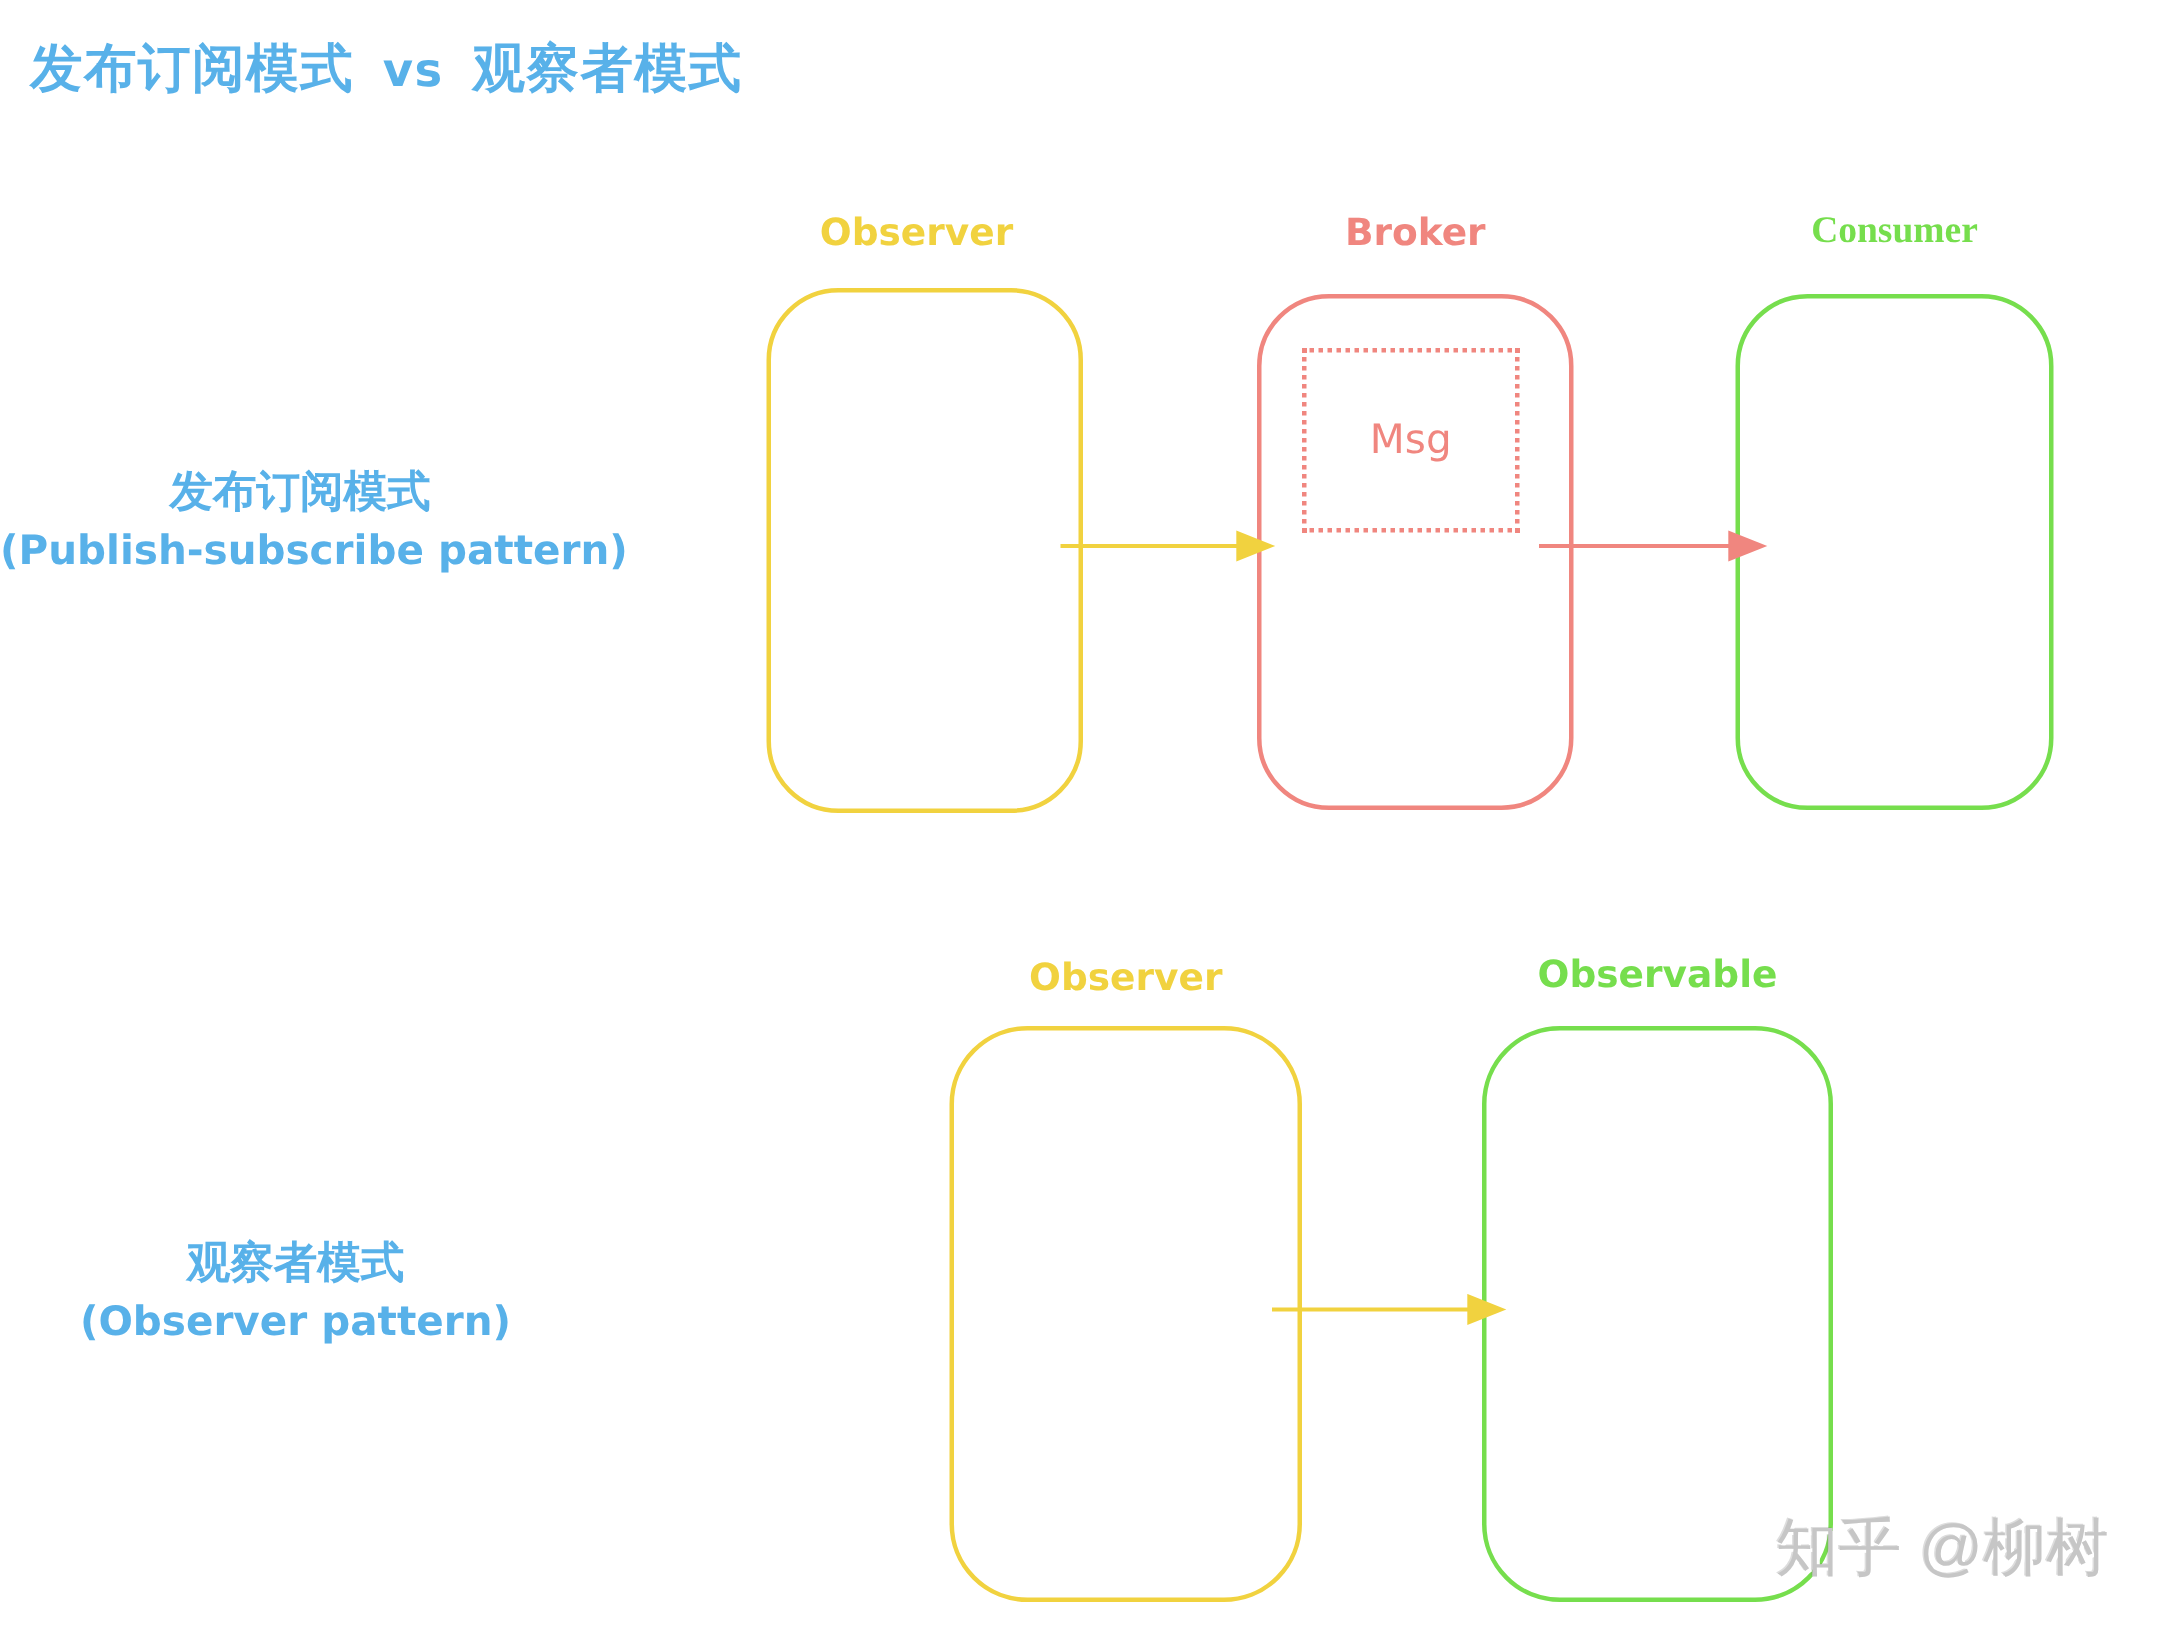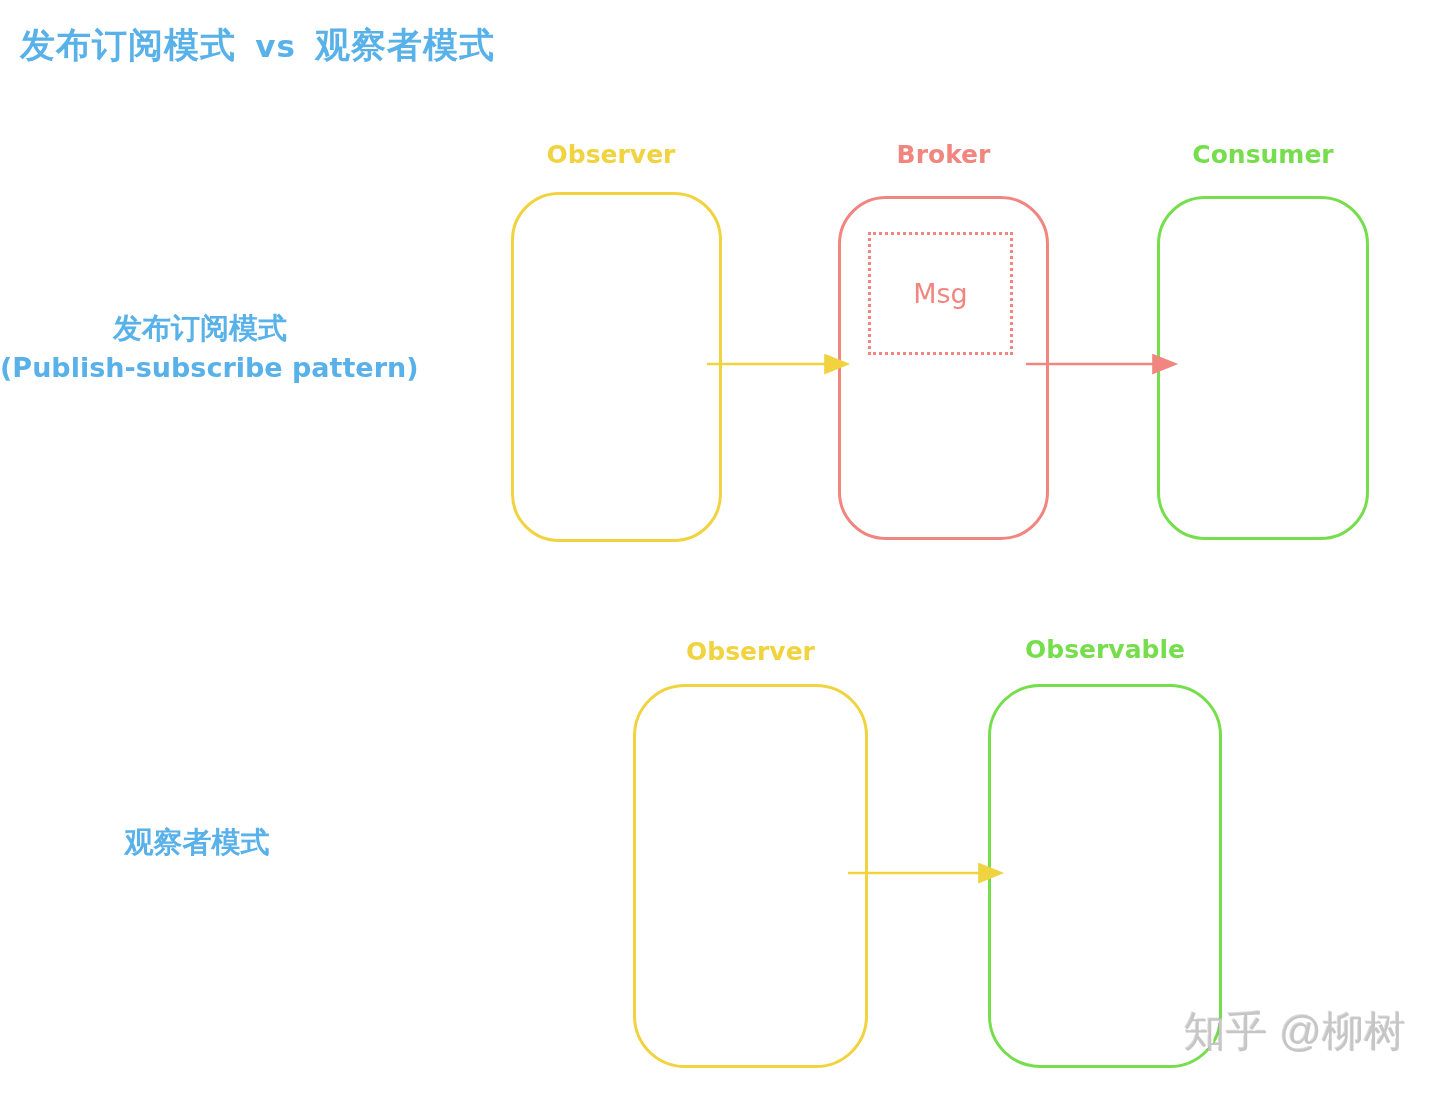--- a/index.html
+++ b/index.html
@@ -70,21 +70,21 @@
   .node-label{
     position:absolute;
     text-align:center;
     font-size:25px;
     font-weight:bold;
     font-family:"DejaVu Sans",sans-serif;
     white-space:nowrap;
   }
   .lbl-producer{left:505px;top:140px;width:212px;color:var(--yellow);}
   .lbl-broker{left:838px;top:140px;width:211px;color:var(--salmon);}
-  .lbl-consumer{left:1157px;top:140px;width:212px;color:var(--green);}
+  .lbl-consumer{left:1157px;top:140px;width:212px;color:var(--green);font-family:Liberation Serif, serif;}
   .lbl-observer{left:633px;top:637px;width:235px;color:var(--yellow);}
   .lbl-observable{left:988px;top:635px;width:234px;color:var(--green);}
   
   .msg-box{
     position:absolute;
     left:868px;top:232px;width:145px;height:123px;
     border:3px dotted var(--salmon);
     display:flex;align-items:center;justify-content:center;
   }
   .msg-box .msg-text{
@@ -120,20 +120,21 @@
     <span class="zh">观察者模式</span>
   </div>
 
   <div class="side-label pubsub">
     <div class="zh">发布订阅模式</div>
     <div class="en">(Publish-subscribe pattern)</div>
   </div>
 
   <div class="side-label obs">
     <div class="zh">观察者模式</div>
+    <div class="en">(Observer pattern)</div>
   </div>
 
   <div class="node-label lbl-producer">Observer</div>
   <div class="node-label lbl-broker">Broker</div>
   <div class="node-label lbl-consumer">Consumer</div>
   <div class="node-label lbl-observer">Observer</div>
   <div class="node-label lbl-observable">Observable</div>
 
   <div class="node yellow box-producer"></div>
   <div class="node salmon box-broker"></div>

